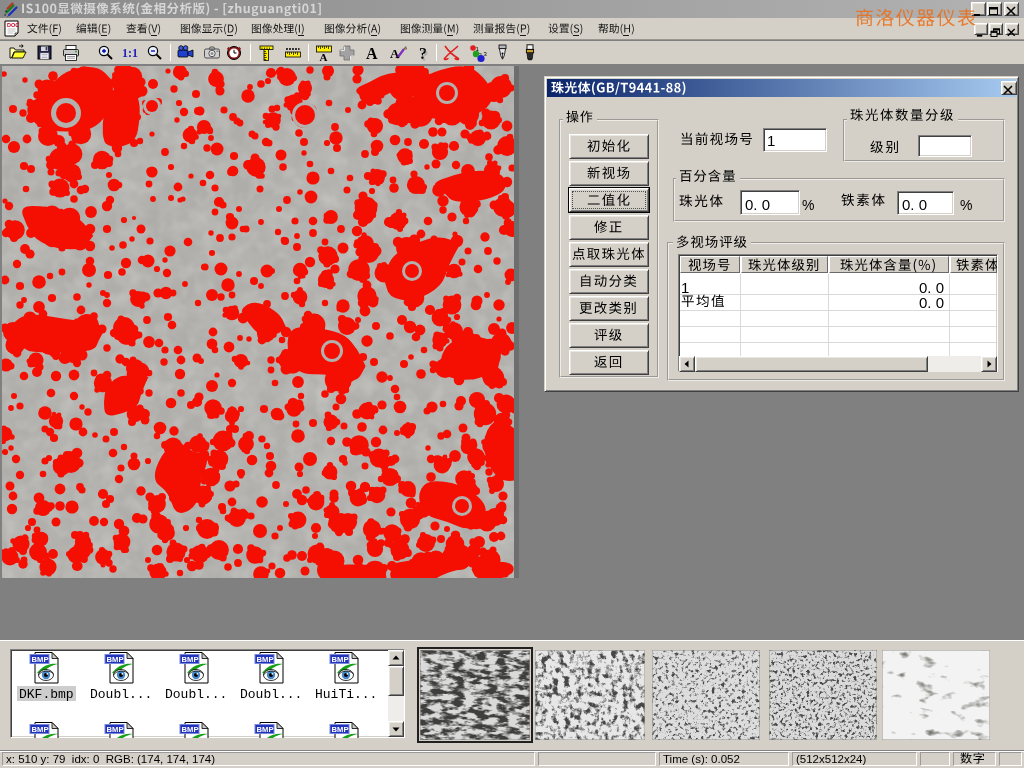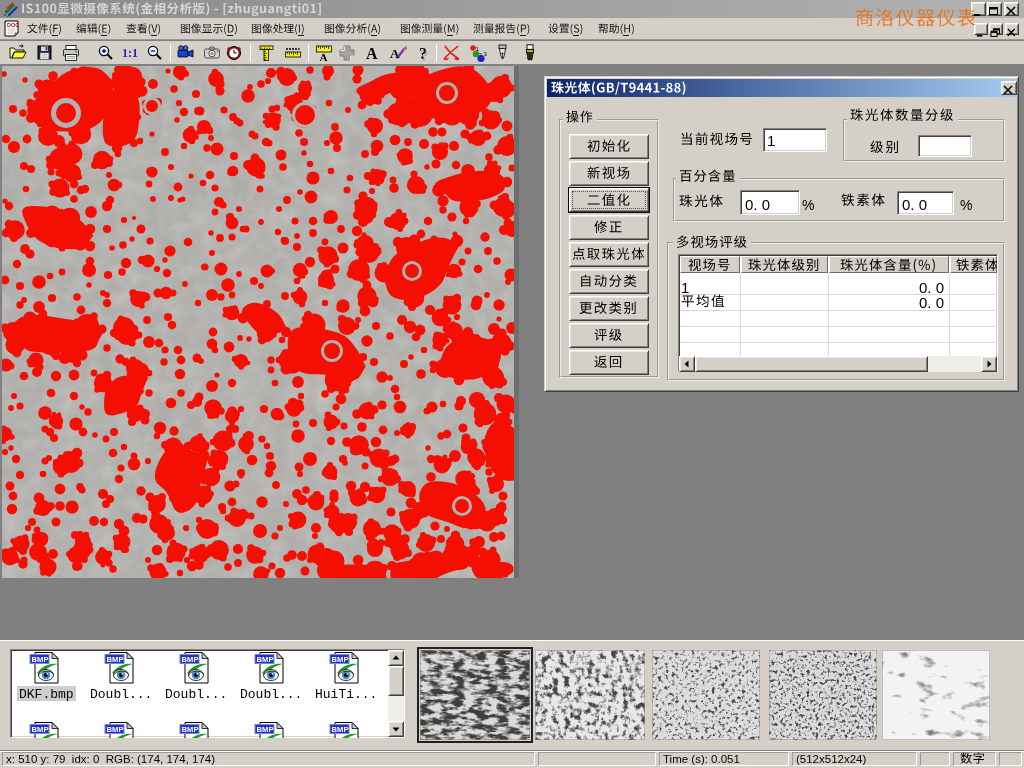--- a/index.html
+++ b/index.html
@@ -2197,21 +2197,21 @@
 <rect width="108" height="90" fill="#7a7a75"></rect>
 <rect width="108" height="90" filter="url(#th5)"></rect>
 <rect width="108" height="90" fill="none" stroke="#909090" stroke-width="1"></rect>
   </svg>
 <div class="abs" style="left:417px;top:647px;width:116px;height:96px;border:2px solid #202020;pointer-events:none"></div>
 <div class="abs" style="left:0;top:750px;width:1024px;height:18px;background:#d4d0c8;border-top:1px solid #808080;box-shadow:inset 0 1px 0 #fff"></div>
 <div class="abs" style="left:2px;top:752px;width:533px;height:14px;border:1px solid;border-color:#9a9a9a #fff #fff #9a9a9a"></div>
 <div class="abs" style="left:6px;top:753px;font-size:11.5px;color:#000;white-space:pre">x: 510 y: 79  idx: 0  RGB: (174, 174, 174)</div>
 <div class="abs" style="left:538px;top:752px;width:118px;height:14px;border:1px solid;border-color:#9a9a9a #fff #fff #9a9a9a"></div>
 <div class="abs" style="left:659px;top:752px;width:130px;height:14px;border:1px solid;border-color:#9a9a9a #fff #fff #9a9a9a"></div>
-<div class="abs" style="left:663px;top:753px;font-size:11.5px;color:#000;white-space:pre">Time (s): 0.051</div>
+<div class="abs" style="left:663px;top:753px;font-size:11.5px;color:#000;white-space:pre">Time (s): 0.052</div>
 <div class="abs" style="left:792px;top:752px;width:125px;height:14px;border:1px solid;border-color:#9a9a9a #fff #fff #9a9a9a"></div>
 <div class="abs" style="left:796px;top:753px;font-size:11.5px;color:#000;white-space:pre">(512x512x24)</div>
 <div class="abs" style="left:920px;top:752px;width:30px;height:14px;border:1px solid;border-color:#9a9a9a #fff #fff #9a9a9a"></div>
 <div class="abs" style="left:953px;top:752px;width:43px;height:14px;border:1px solid;border-color:#9a9a9a #fff #fff #9a9a9a"></div>
 <svg style="position:absolute;left:960px;top:752px;overflow:visible" width="27" height="16">
     <path d="M5.4 0.7C5.2 1.2 4.8 1.9 4.5 2.3L5.1 2.6C5.4 2.2 5.8 1.6 6.2 1.1ZM1.1 1.1C1.4 1.6 1.7 2.2 1.8 2.7L2.5 2.4C2.4 1.9 2.1 1.3 1.7 0.8ZM5 7.6C4.7 8.2 4.3 8.7 3.9 9.2C3.4 9 2.9 8.7 2.5 8.5C2.6 8.2 2.8 7.9 3 7.6ZM1.3 8.9C1.9 9.1 2.6 9.4 3.2 9.7C2.4 10.3 1.5 10.7 0.5 10.9C0.7 11.1 0.9 11.4 0.9 11.6C2.1 11.3 3.1 10.8 4 10.1C4.4 10.4 4.7 10.6 5 10.8L5.6 10.2C5.3 10 5 9.8 4.6 9.6C5.2 8.9 5.7 8 6 7L5.5 6.8L5.4 6.8H3.4L3.7 6.2L2.8 6C2.8 6.3 2.6 6.5 2.5 6.8H0.9V7.6H2.1C1.9 8.1 1.6 8.5 1.3 8.9ZM3.1 0.5V2.8H0.6V3.5H2.9C2.3 4.3 1.3 5.1 0.5 5.4C0.7 5.6 0.9 5.9 1 6.1C1.7 5.7 2.5 5 3.1 4.3V5.8H4V4.1C4.6 4.6 5.3 5.1 5.6 5.4L6.1 4.8C5.8 4.6 4.8 3.9 4.2 3.5H6.5V2.8H4V0.5ZM7.7 0.6C7.4 2.7 6.8 4.8 5.9 6.1C6.1 6.2 6.4 6.5 6.6 6.6C6.9 6.2 7.1 5.6 7.4 5C7.7 6.2 8 7.3 8.5 8.3C7.8 9.5 6.8 10.4 5.5 11C5.7 11.2 5.9 11.6 6 11.7C7.3 11.1 8.2 10.2 8.9 9.2C9.5 10.2 10.3 11 11.2 11.6C11.4 11.4 11.7 11.1 11.9 10.9C10.8 10.3 10 9.4 9.4 8.3C10.1 7.1 10.5 5.5 10.7 3.7H11.6V2.9H8.1C8.3 2.2 8.4 1.5 8.5 0.7ZM9.9 3.7C9.7 5.1 9.4 6.3 8.9 7.4C8.5 6.3 8.1 5 7.9 3.7Z M18.3 6.3V7.1H13.5V8H18.3V10.6C18.3 10.7 18.3 10.8 18 10.8C17.8 10.8 17 10.8 16.2 10.8C16.4 11 16.5 11.4 16.6 11.7C17.6 11.7 18.3 11.7 18.7 11.6C19.1 11.4 19.3 11.1 19.3 10.6V8H24V7.1H19.3V6.6C20.3 6.1 21.4 5.2 22.2 4.4L21.6 4L21.4 4H15.5V4.9H20.4C19.8 5.4 19 6 18.3 6.3ZM17.9 0.7C18.1 1 18.3 1.4 18.5 1.8H13.7V4.3H14.6V2.6H23V4.3H23.9V1.8H19.6C19.4 1.4 19.1 0.8 18.8 0.4Z" fill="#000"></path>
   </svg>
 <div class="abs" style="left:999px;top:752px;width:23px;height:14px;border:1px solid;border-color:#9a9a9a #fff #fff #9a9a9a"></div>
 <svg style="position:absolute;left:855px;top:8px;overflow:visible" width="124" height="24">
     <path d="M5.2 4.5C5.6 5.2 6.1 6.2 6.4 6.7L7.7 6.2C7.4 5.6 6.9 4.7 6.5 4.1ZM10.6 9C11.9 9.9 13.5 11.2 14.4 12L15.2 11C14.4 10.2 12.7 9 11.5 8.2ZM7.5 8.3C6.6 9.3 5.3 10.2 4.2 10.9C4.4 11.2 4.7 11.8 4.8 12.1C6.1 11.2 7.6 10 8.6 8.8ZM12.5 4.2C12.2 4.9 11.6 6 11.1 6.8H2.2V18.2H3.6V8H15.5V16.6C15.5 16.9 15.4 17 15.1 17C14.8 17.1 13.7 17.1 12.5 17C12.7 17.3 12.8 17.8 12.9 18.1C14.6 18.1 15.5 18.1 16.1 17.9C16.6 17.7 16.8 17.4 16.8 16.7V6.8H12.6C13.1 6.1 13.6 5.3 14 4.5ZM6 11.5V16.7H7.2V15.8H13V11.5ZM7.2 12.5H11.8V14.7H7.2ZM8.4 1C8.6 1.6 8.9 2.2 9.1 2.8H1.2V4H17.9V2.8H10.7C10.4 2.2 10.1 1.3 9.7 0.7Z M21.7 17.1 22.9 18C23.9 16.3 25 14.2 25.8 12.3L24.8 11.4C23.8 13.4 22.5 15.7 21.7 17.1ZM22.1 2C23.3 2.5 24.8 3.4 25.5 4.1L26.3 2.9C25.6 2.3 24.1 1.4 22.9 0.9ZM21.1 7.1C22.4 7.6 23.8 8.5 24.6 9.1L25.4 7.9C24.6 7.3 23.1 6.5 21.9 6ZM30.1 0.7C29.2 3.2 27.5 5.5 25.6 7C25.9 7.2 26.5 7.7 26.8 7.9C27.6 7.2 28.3 6.3 29.1 5.4C29.6 6.3 30.4 7.3 31.3 8.2C29.7 9.5 27.6 10.5 25.6 11C25.9 11.3 26.2 11.8 26.4 12.2C26.9 12 27.5 11.8 28 11.6V18.2H29.4V17.5H35.4V18.2H36.8V11.5C37.2 11.7 37.6 11.8 38 11.9C38.2 11.5 38.6 11 38.9 10.7C36.7 10.1 34.9 9.2 33.4 8.2C34.8 6.8 35.9 5.2 36.6 3.2L35.7 2.8L35.4 2.8H30.7C31 2.3 31.3 1.7 31.5 1.1ZM29.4 16.2V12.5H35.4V16.2ZM28.7 11.3C30 10.7 31.2 9.9 32.4 9.1C33.4 9.9 34.7 10.7 36.1 11.3ZM34.7 4.1C34.1 5.3 33.3 6.4 32.3 7.3C31.2 6.4 30.4 5.3 29.8 4.3L30 4.1Z M51.1 1.8C51.9 3 52.8 4.7 53.2 5.7L54.4 5C54 4 53.1 2.4 52.2 1.2ZM56.7 1.9C56 5.9 55 9.5 52.8 12.3C50.9 9.6 49.8 6.2 49.1 2.1L47.7 2.4C48.5 6.8 49.7 10.6 51.8 13.4C50.3 15 48.4 16.2 45.9 17.2C46.2 17.4 46.6 18 46.8 18.3C49.3 17.3 51.2 16 52.7 14.5C54.1 16.1 55.9 17.4 58.1 18.3C58.4 17.9 58.8 17.3 59.2 17C56.9 16.2 55.1 15 53.7 13.4C56.1 10.4 57.3 6.5 58.1 2.1ZM45.9 0.8C44.8 3.7 43 6.6 41.1 8.4C41.4 8.7 41.8 9.5 42 9.8C42.6 9.1 43.3 8.3 43.9 7.5V18.2H45.2V5.3C46 4 46.7 2.6 47.2 1.2Z M64.9 2.8H68.2V5.5H64.9ZM73 2.8H76.4V5.5H73ZM72.9 7.5C73.7 7.8 74.6 8.3 75.3 8.7H69.8C70.2 8.1 70.6 7.5 70.9 6.9L69.5 6.6V1.6H63.6V6.8H69.4C69.1 7.4 68.6 8.1 68.1 8.7H62.2V10H66.9C65.6 11.2 63.9 12.2 61.8 13C62.1 13.2 62.4 13.7 62.6 14L63.6 13.6V18.2H65V17.7H68.1V18.1H69.5V12.4H65.9C67 11.6 67.9 10.8 68.7 10H72.3C73.1 10.9 74.1 11.7 75.2 12.4H71.7V18.2H73.1V17.7H76.4V18.1H77.8V13.6L78.8 13.9C78.9 13.6 79.3 13 79.7 12.8C77.6 12.3 75.5 11.2 74 10H79.2V8.7H75.9L76.4 8.2C75.8 7.7 74.6 7.1 73.6 6.8ZM71.7 1.6V6.8H77.8V1.6ZM65 16.4V13.6H68.1V16.4ZM73.1 16.4V13.6H76.4V16.4Z M91.9 1.8C92.7 3 93.6 4.7 94 5.7L95.2 5C94.8 4 93.9 2.4 93 1.2ZM97.5 1.9C96.8 5.9 95.8 9.5 93.6 12.3C91.7 9.6 90.6 6.2 89.9 2.1L88.5 2.4C89.3 6.8 90.5 10.6 92.6 13.4C91.1 15 89.2 16.2 86.7 17.2C87 17.4 87.4 18 87.6 18.3C90.1 17.3 92 16 93.5 14.5C94.9 16.1 96.7 17.4 98.9 18.3C99.2 17.9 99.6 17.3 100 17C97.7 16.2 95.9 15 94.5 13.4C96.9 10.4 98.1 6.5 98.9 2.1ZM86.7 0.8C85.6 3.7 83.8 6.6 81.9 8.4C82.2 8.7 82.6 9.5 82.8 9.8C83.4 9.1 84.1 8.3 84.7 7.5V18.2H86V5.3C86.8 4 87.5 2.6 88 1.2Z M106.8 18.2C107.2 17.9 107.9 17.7 113.2 16C113.2 15.7 113 15.1 113 14.7L108.4 16.1V12C109.5 11.2 110.5 10.3 111.3 9.4C112.8 13.4 115.5 16.3 119.4 17.6C119.6 17.2 120 16.7 120.4 16.4C118.5 15.8 116.9 14.9 115.6 13.6C116.8 12.9 118.2 11.9 119.3 11L118.1 10.1C117.2 11 115.9 12 114.8 12.8C113.9 11.8 113.2 10.7 112.8 9.4H119.7V8.2H112.2V6.5H118.3V5.3H112.2V3.7H119.1V2.5H112.2V0.8H110.7V2.5H104V3.7H110.7V5.3H105V6.5H110.7V8.2H103.2V9.4H109.5C107.7 11 105 12.5 102.7 13.2C103 13.5 103.4 14.1 103.6 14.4C104.7 14 105.8 13.5 106.9 12.9V15.7C106.9 16.4 106.5 16.8 106.2 16.9C106.4 17.2 106.7 17.9 106.8 18.2Z" fill="rgba(233,112,28,0.9)"></path>

